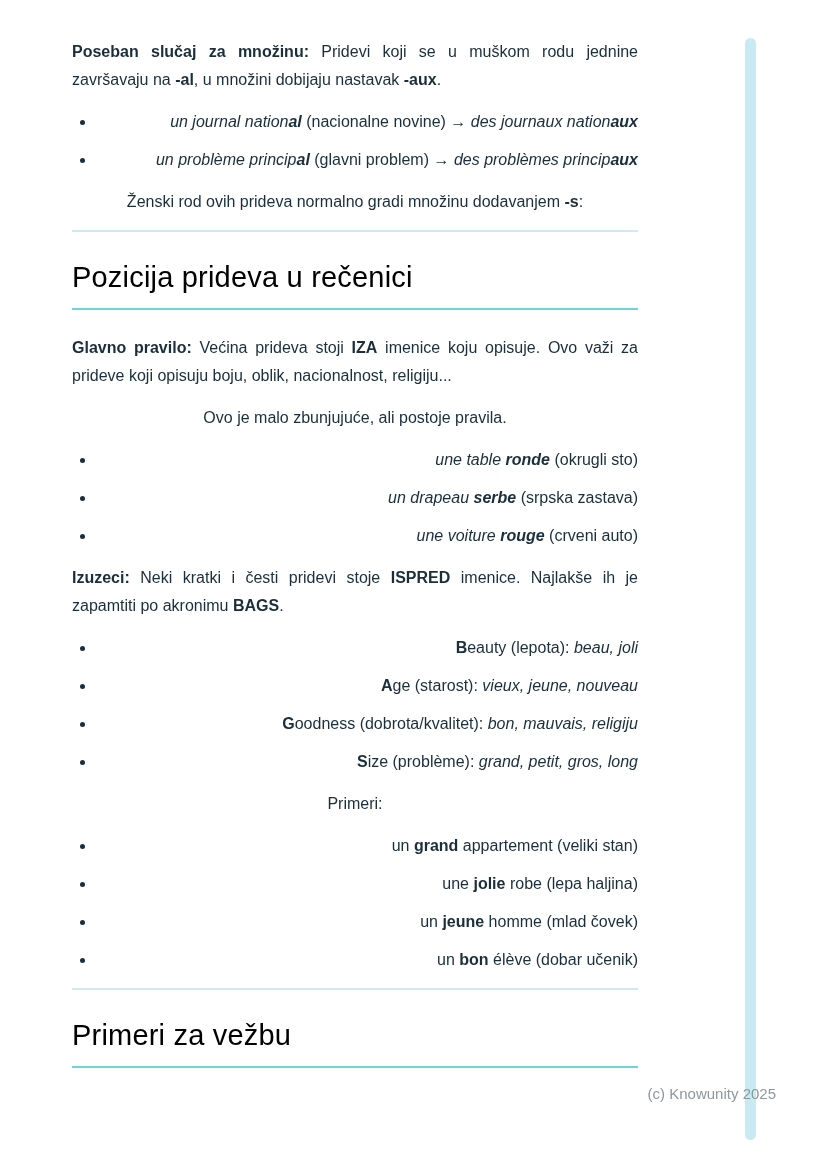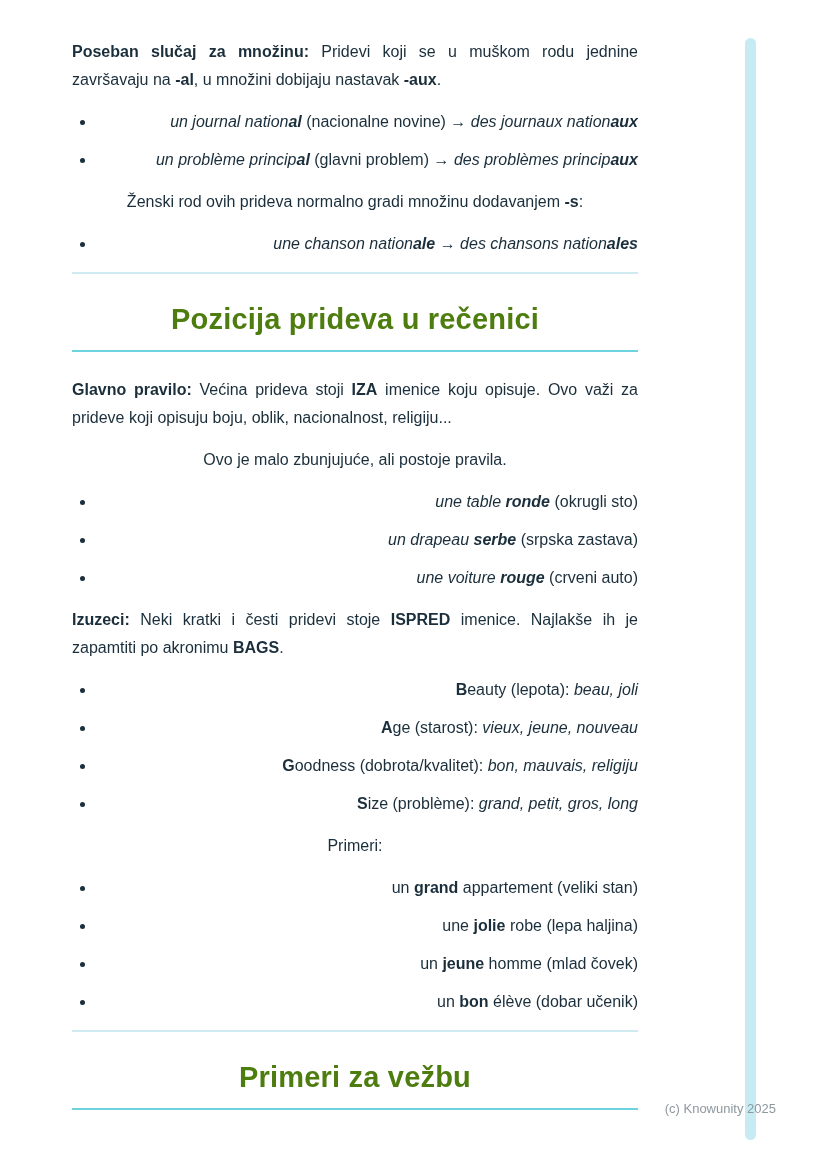--- a/index.html
+++ b/index.html
@@ -35,44 +35,43 @@
   .divider {
     border: none;
     height: 2px;
     background: #cfeaf1;
     margin: 0;
   }
   .heading {
     margin: 28px 0 0 0;
     font-size: 29px;
     line-height: 34px;
-    font-weight: bold;
-    color: #4d7c0f;
+    font-weight: normal;
+    color: #000000;
     letter-spacing: 0.2px;
-    text-align: center;
   }
   .heading-underline {
     height: 2px;
     background: #6ed3e0;
     margin: 14px 0 24px 0;
   }
   .stripe {
     position: absolute;
     right: 72px;
     top: 38px;
     width: 11px;
     height: 1102px;
     background: #c8ebf3;
     border-radius: 6px;
   }
   .footer {
     position: absolute;
     right: 52px;
-    bottom: 55px;
-    font-size: 13px;
+    bottom: 69px;
+    font-size: 15px;
     color: #8d989f;
     margin-left: 24px;
   }
 </style>
 </head>
 <body>
 
 <div class="page">
 
   <div class="stripe"></div>
@@ -81,23 +80,20 @@
 
     <p class="para justify"><span class="b">Poseban slučaj za množinu:</span><span> Pridevi koji se u muškom rodu jednine završavaju na </span><span class="b">-al</span><span>, u množini dobijaju nastavak </span><span class="b">-aux</span><span>.</span></p>
 
     <ul class="list">
       <li class="item"><span class="i">un journal nation</span><span class="b i">al</span><span> (nacionalne novine) → </span><span class="i">des journaux nation</span><span class="b i">aux</span></li>
       <li class="item"><span class="i">un problème princip</span><span class="b i">al</span><span> (glavni problem) → </span><span class="i">des problèmes princip</span><span class="b i">aux</span></li>
     </ul>
 
     <p class="para"><span>Ženski rod ovih prideva normalno gradi množinu dodavanjem </span><span class="b">-s</span><span>:</span></p>
 
-    <ul class="list">
-      <li class="item"><span class="i">une chanson nation</span><span class="b i">ale</span><span> → </span><span class="i">des chansons nation</span><span class="b i">ales</span></li>
-    </ul>
 
     <hr class="divider">
 
     <h2 class="heading">Pozicija prideva u rečenici</h2>
     <div class="heading-underline"></div>
 
     <p class="para justify"><span class="b">Glavno pravilo:</span><span> Većina prideva stoji </span><span class="b">IZA</span><span> imenice koju opisuje. Ovo važi za prideve koji opisuju boju, oblik, nacionalnost, religiju...</span></p>
 
     <p class="para"><span>Ovo je malo zbunjujuće, ali postoje pravila.</span></p>
 

